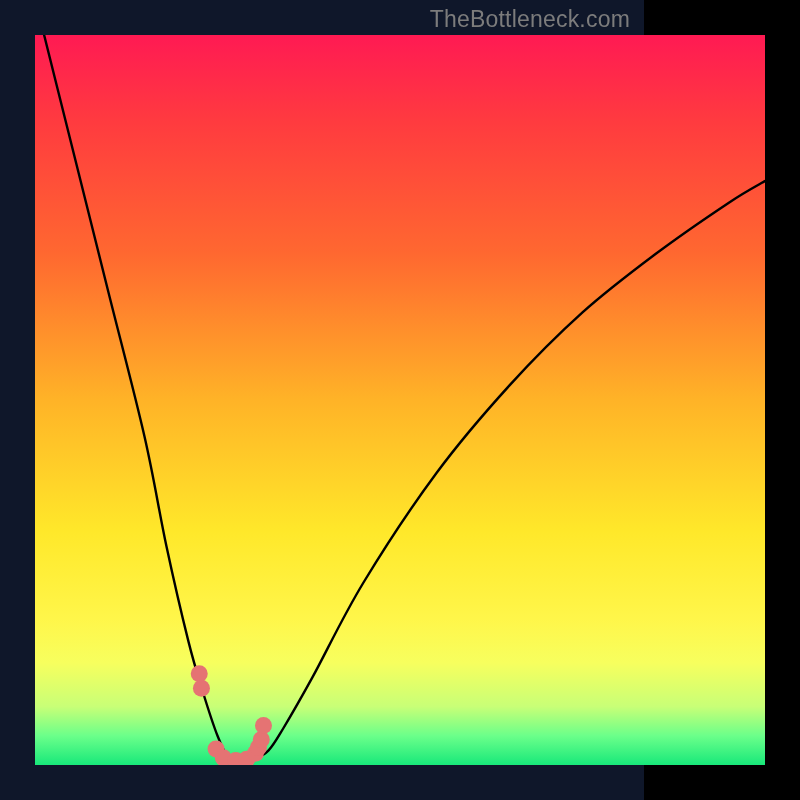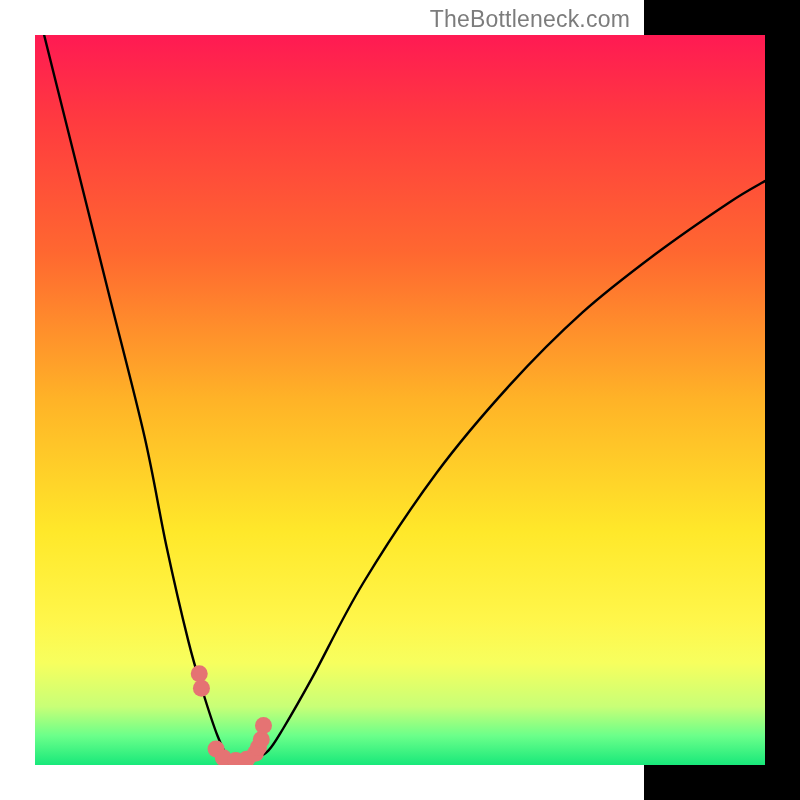--- a/index.html
+++ b/index.html
@@ -10,21 +10,21 @@
     background: #000;
     overflow: hidden;
     font-family: Arial, Helvetica, sans-serif;
   }
   .frame {
     position: absolute;
     left: 0;
     top: 0;
     width: 644px;
     height: 800px;
-    background: #ffffff;
+    background: #0f172a;
   }
   .plot {
     position: absolute;
     left: 35px;
     top: 35px;
     width: 730px;
     height: 730px;
     background: linear-gradient(to bottom,
       #ff1a53 0%,
       #ff3b3f 12%,

